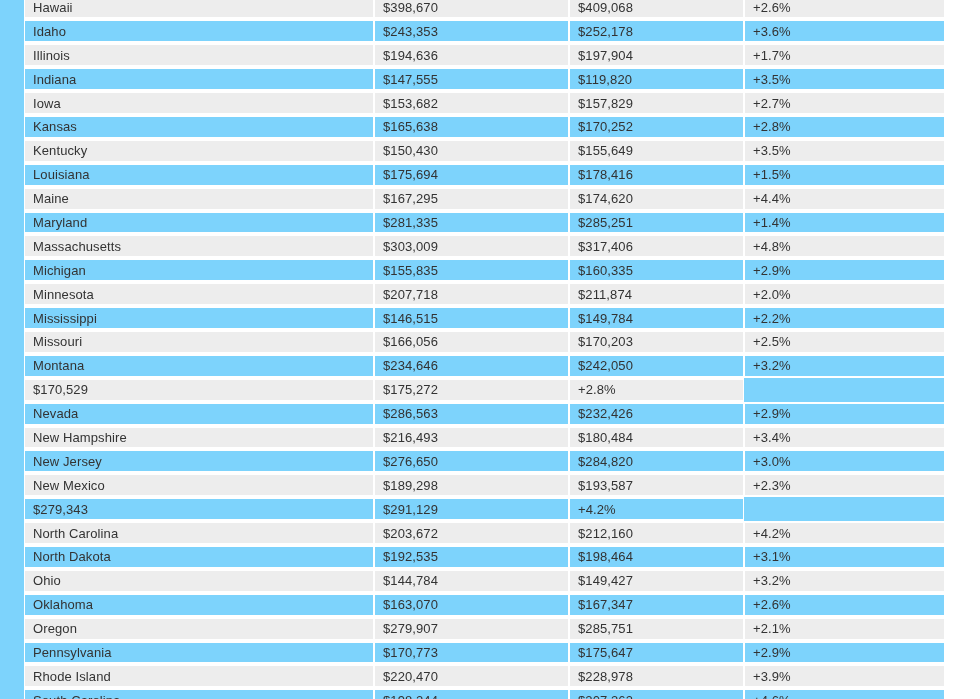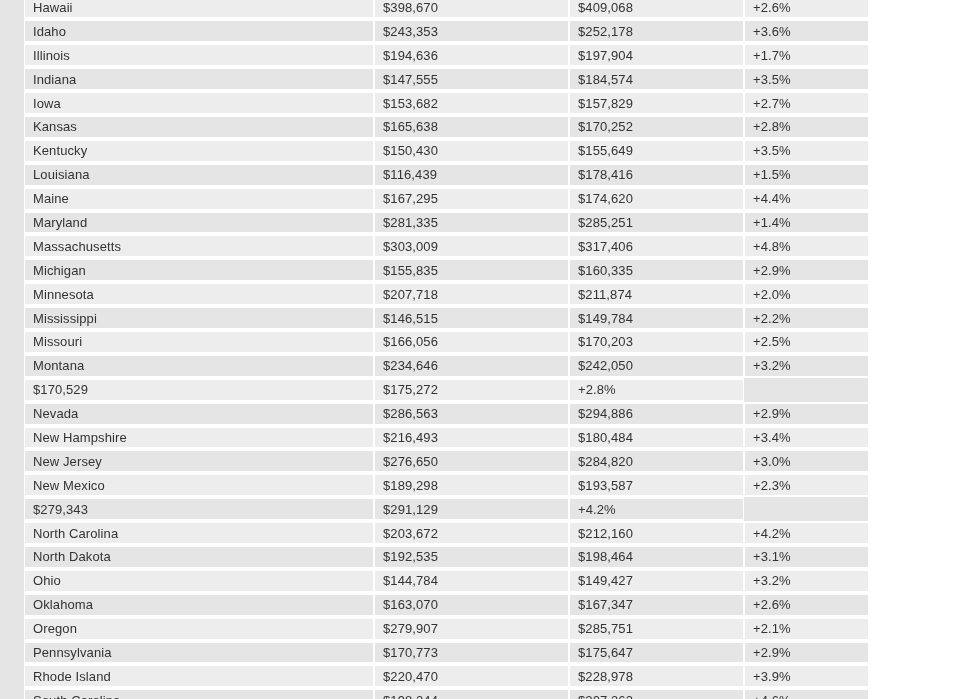--- a/index.html
+++ b/index.html
@@ -6,24 +6,24 @@
     margin: 0;
     padding: 0;
     background: #ffffff;
     width: 980px;
     height: 699px;
     overflow: hidden;
     font-family: "Liberation Sans", "DejaVu Sans", sans-serif;
   }
   .viewport {
     position: relative;
-    width: 868px;
+    width: 944px;
     height: 699px;
     overflow: hidden;
-    background: #e5e5e5;
+    background: #7dd3fc;
   }
   .table {
     position: absolute;
     left: 24px;
     top: -4.5px;
     width: 926px;
   }
   .row {
     display: grid;
     grid-template-columns: 350px 195px 175px 206px;
@@ -71,21 +71,21 @@
   <div class="row">
     <div class="cell">Illinois</div>
     <div class="cell">$194,636</div>
     <div class="cell">$197,904</div>
     <div class="cell">+1.7%</div>
   </div>
 
   <div class="row">
     <div class="cell">Indiana</div>
     <div class="cell">$147,555</div>
-    <div class="cell">$184,574</div>
+    <div class="cell">$119,820</div>
     <div class="cell">+3.5%</div>
   </div>
 
   <div class="row">
     <div class="cell">Iowa</div>
     <div class="cell">$153,682</div>
     <div class="cell">$157,829</div>
     <div class="cell">+2.7%</div>
   </div>
 
@@ -98,21 +98,21 @@
 
   <div class="row">
     <div class="cell">Kentucky</div>
     <div class="cell">$150,430</div>
     <div class="cell">$155,649</div>
     <div class="cell">+3.5%</div>
   </div>
 
   <div class="row">
     <div class="cell">Louisiana</div>
-    <div class="cell">$116,439</div>
+    <div class="cell">$175,694</div>
     <div class="cell">$178,416</div>
     <div class="cell">+1.5%</div>
   </div>
 
   <div class="row">
     <div class="cell">Maine</div>
     <div class="cell">$167,295</div>
     <div class="cell">$174,620</div>
     <div class="cell">+4.4%</div>
   </div>
@@ -168,21 +168,21 @@
 
   <div class="row">
     <div class="cell">$170,529</div>
     <div class="cell">$175,272</div>
     <div class="cell">+2.8%</div>
   </div>
 
   <div class="row">
     <div class="cell">Nevada</div>
     <div class="cell">$286,563</div>
-    <div class="cell">$294,886</div>
+    <div class="cell">$232,426</div>
     <div class="cell">+2.9%</div>
   </div>
 
   <div class="row">
     <div class="cell">New Hampshire</div>
     <div class="cell">$216,493</div>
     <div class="cell">$180,484</div>
     <div class="cell">+3.4%</div>
   </div>
 

